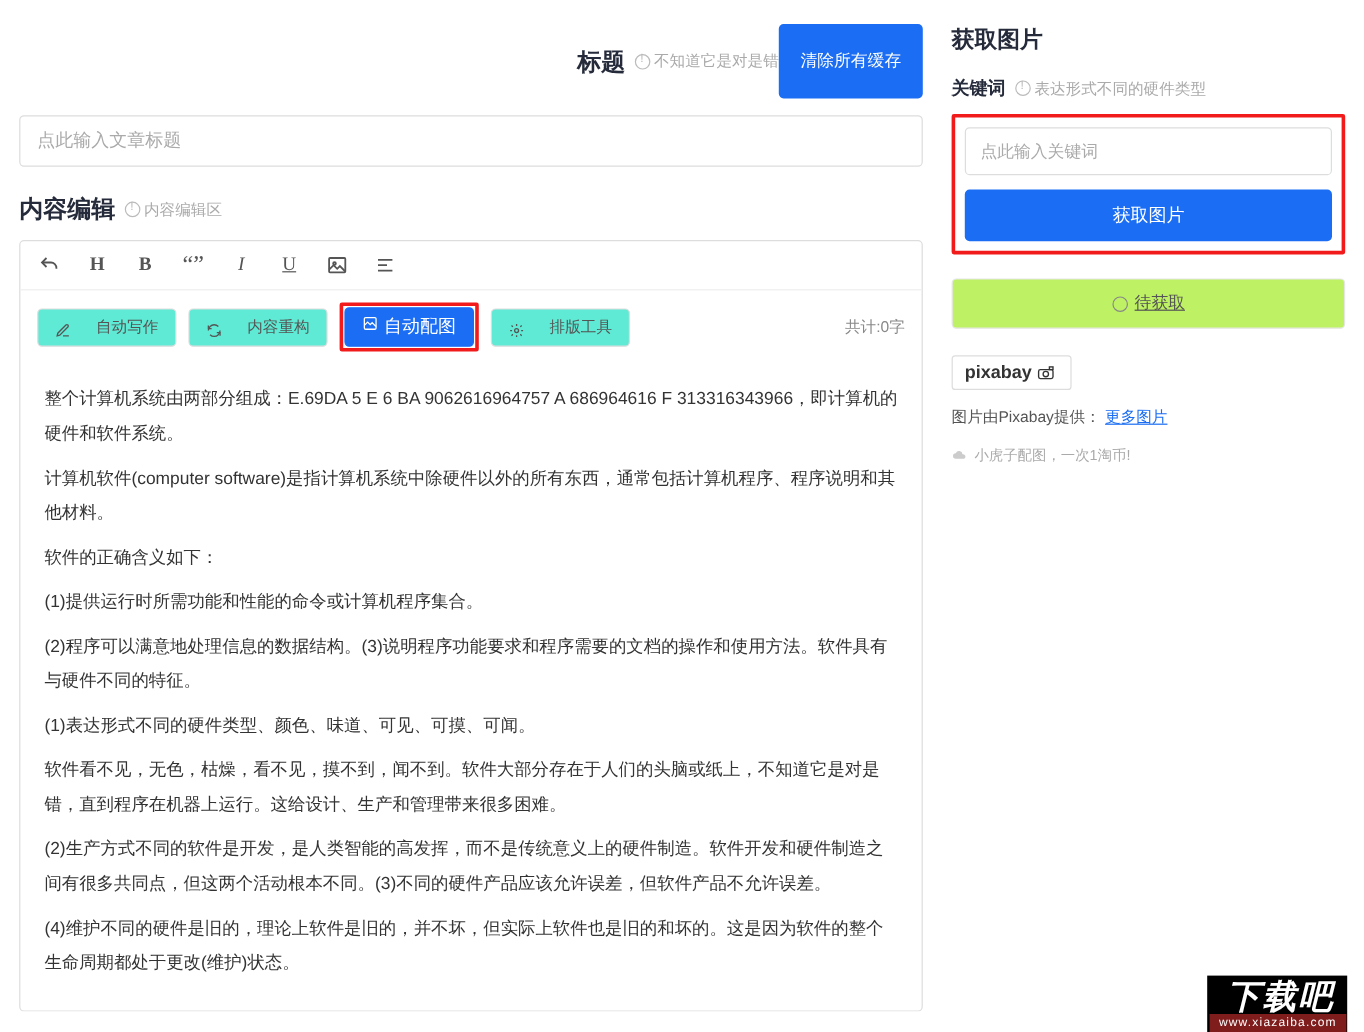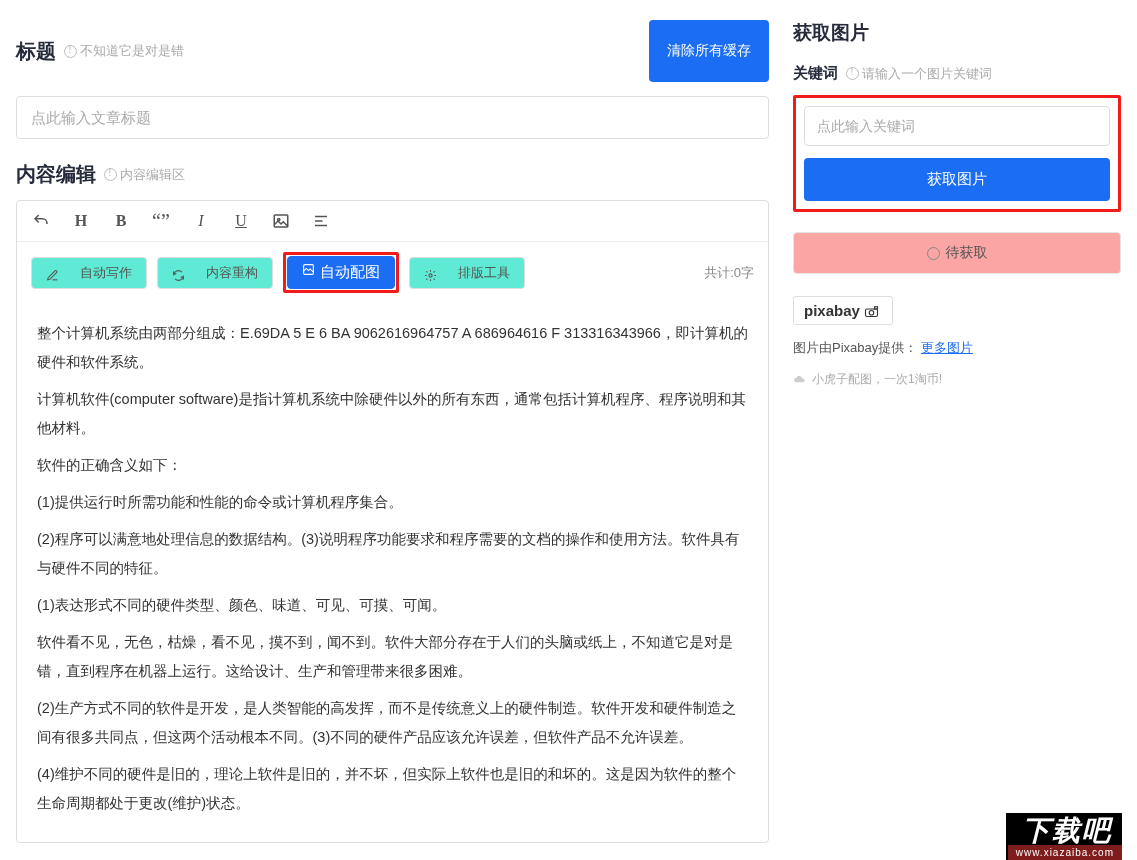--- a/index.html
+++ b/index.html
@@ -1,21 +1,21 @@
 <!DOCTYPE html>
 <html><head>
 <meta charset="utf-8">
 <style>
 * { box-sizing: border-box; margin: 0; padding: 0; }
 body { font-family: "Microsoft YaHei", "PingFang SC", sans-serif; background: #fff; color: #333; width: 1137px; }
 .container { display: flex; padding: 20px 16px 0 16px; gap: 24px; }
 .left { flex: 1; min-width: 0; }
 .right { width: 328px; }
 
-.section-header { display: flex; align-items: center; justify-content: space-between; margin-bottom: 14px; }
+.section-header { display: flex; align-items: center; justify-content: flex-end; margin-bottom: 14px; }
 .section-title-wrap { display: flex; align-items: center; gap: 8px; }
 .section-title { font-size: 20px; font-weight: bold; color: #252b3a; }
 .section-hint { font-size: 13px; color: #aaa; display: flex; align-items: center; gap: 3px; }
 .hint-icon { display: inline-block; width: 13px; height: 13px; border: 1px solid #bbb; border-radius: 50%; position: relative; }
 .hint-icon::after { content: "!"; position: absolute; top: -2px; left: 3.5px; font-size: 10px; color: #bbb; }
 
 .btn-primary { background: #1b6ef3; color: #fff; border: none; border-radius: 4px; padding: 22px 18px; font-size: 14px; cursor: pointer; }
 .btn-primary.large { padding: 12px 0; width: 100%; font-size: 15px; }
 
 .title-input { width: 100%; border: 1px solid #ddd; border-radius: 4px; padding: 12px 14px; font-size: 15px; color: #333; }
@@ -41,21 +41,21 @@
 .editor-content p { margin-bottom: 8px; }
 
 .right-section-title { font-size: 19px; font-weight: bold; color: #252b3a; margin-bottom: 18px; }
 .right-label-row { display: flex; align-items: center; gap: 8px; margin-bottom: 12px; }
 .right-label { font-size: 15px; font-weight: bold; color: #252b3a; }
 
 .keyword-box { border: 3px solid #f21b1b; padding: 8px; border-radius: 2px; }
 .keyword-input { width: 100%; border: 1px solid #ddd; border-radius: 4px; padding: 11px 12px; font-size: 14px; margin-bottom: 12px; }
 .keyword-input::placeholder { color: #aaa; }
 
-.pending-box { border: 1px solid #e5e5e5; border-radius: 4px; padding: 11px 0; text-align: center; font-size: 14px; color: #555; margin-top: 20px; background: #fca5a5; display: flex; align-items: center; justify-content: center; gap: 6px; }
+.pending-box { border: 1px solid #e5e5e5; border-radius: 4px; padding: 11px 0; text-align: center; font-size: 14px; color: #555; margin-top: 20px; background: #bef264; display: flex; align-items: center; justify-content: center; gap: 6px; text-decoration: underline; }
 .circle-icon { width: 13px; height: 13px; border: 1.5px solid #888; border-radius: 50%; display: inline-block; }
 
 .pixabay-badge { display: inline-block; border: 1px solid #ddd; border-radius: 3px; padding: 5px 10px; font-size: 15px; margin-top: 22px; }
 .pixabay-badge b { font-weight: bold; }
 
 .provider-text { font-size: 13px; color: #555; margin-top: 14px; }
 .provider-text a { color: #1b6ef3; text-decoration: underline; }
 
 .taobao-text { font-size: 12px; color: #aaa; margin-top: 14px; display: flex; align-items: center; gap: 5px; }
 .cloud-icon { width: 14px; height: 10px; }
@@ -174,21 +174,21 @@
     </div>
   </div>
 
   <div class="right">
     <div class="right-section-title">获取图片</div>
 
     <div class="right-label-row">
       <span class="right-label">关键词</span>
       <span class="section-hint">
         <span class="hint-icon"></span>
-        <span>请输入一个图片关键词</span>
+        <span>表达形式不同的硬件类型</span>
       </span>
     </div>
 
     <div class="keyword-box">
       <input class="keyword-input" placeholder="点此输入关键词" style="">
       <button class="btn-primary large">获取图片</button>
     </div>
 
     <div class="pending-box">
       <span class="circle-icon"></span>

